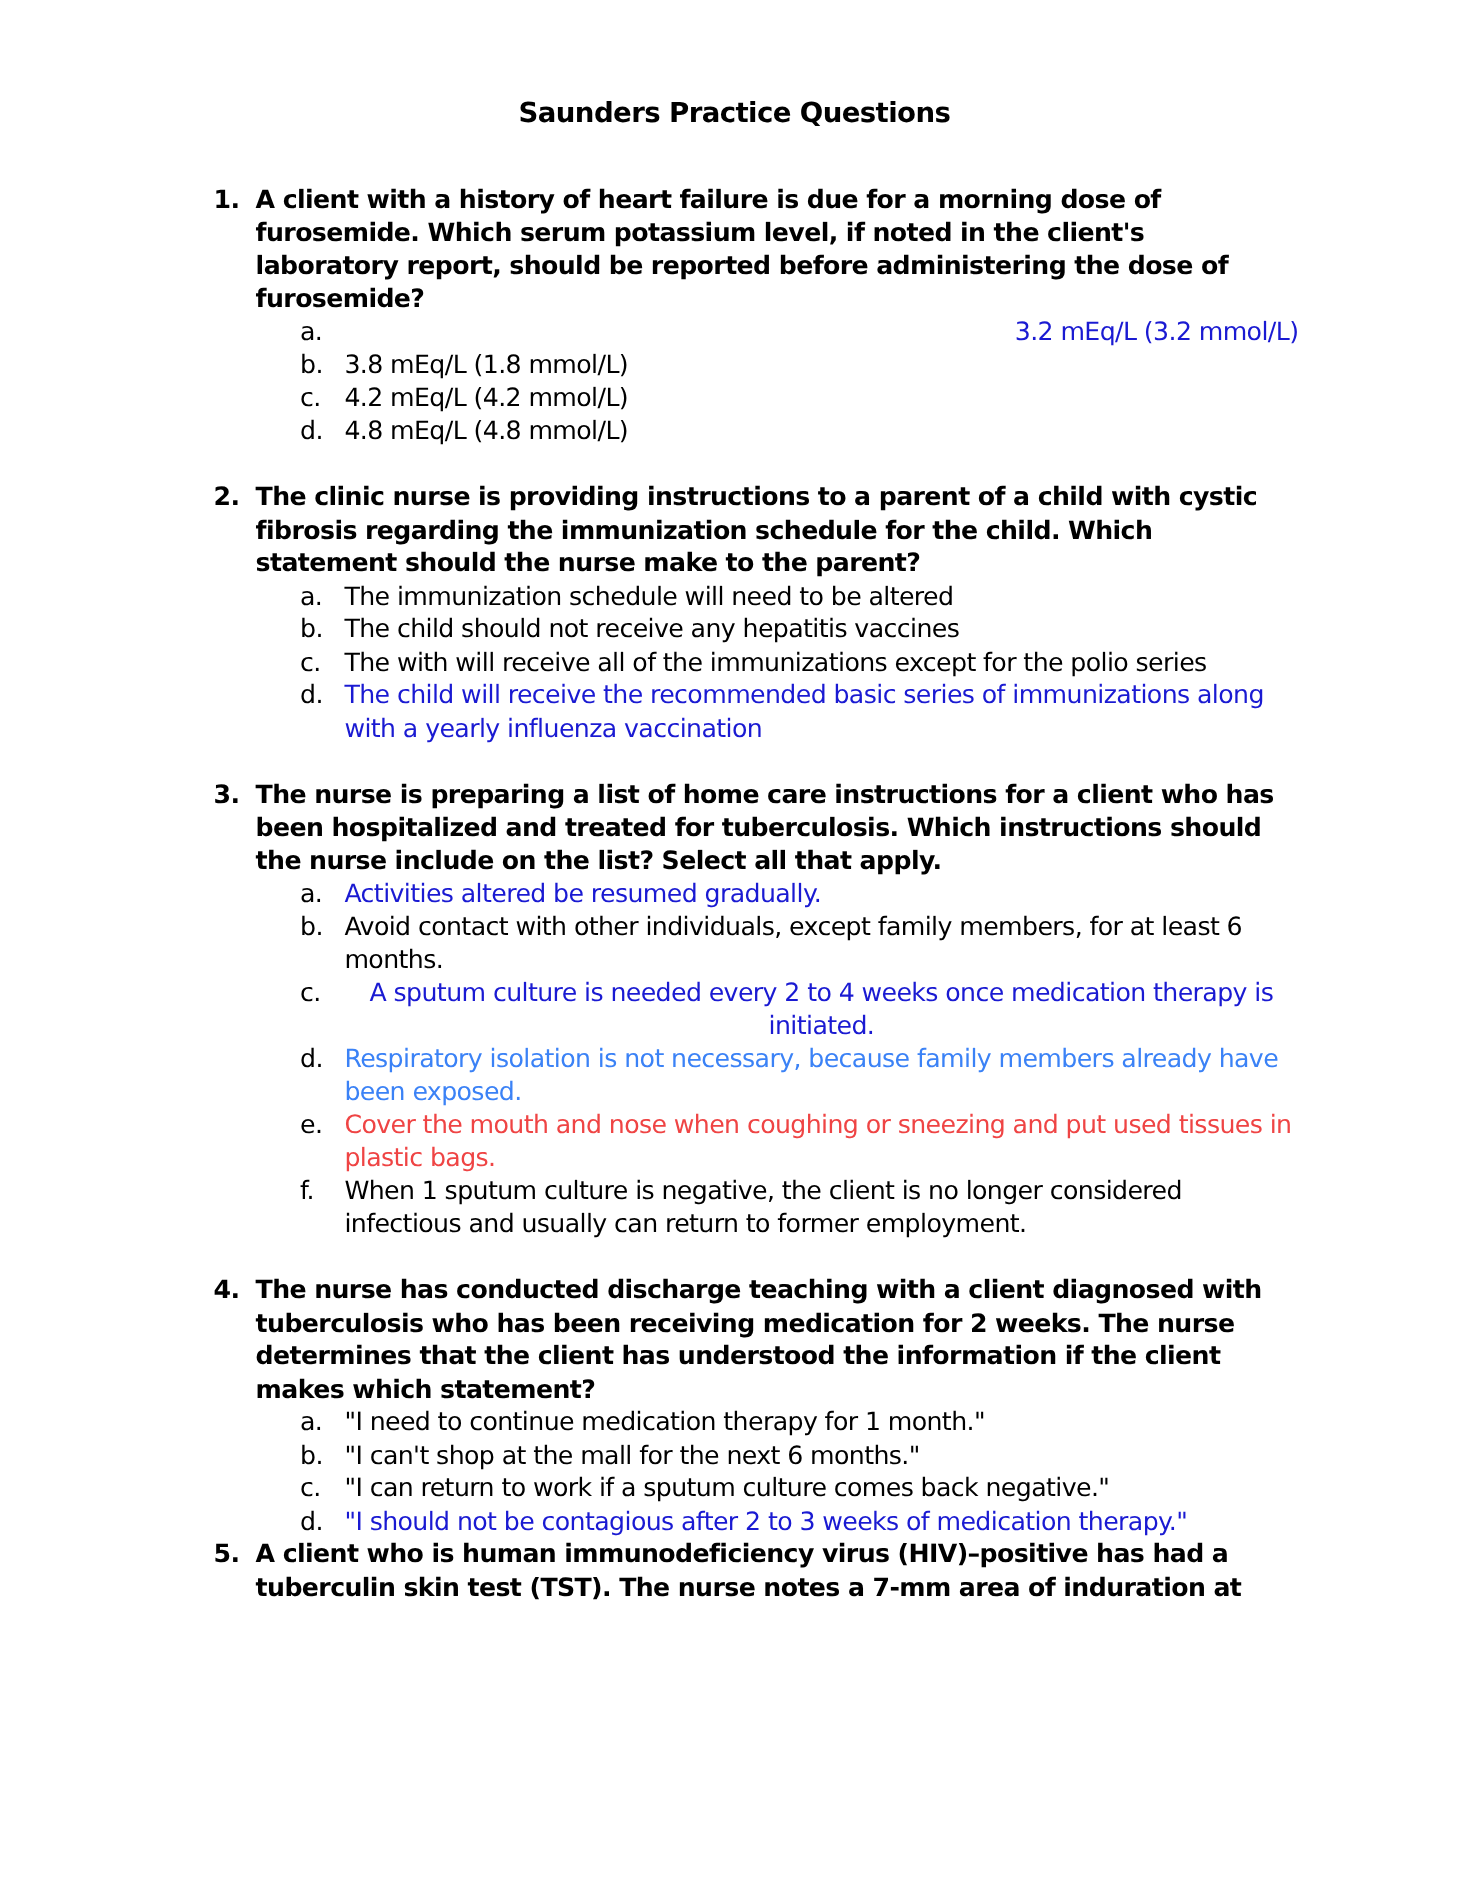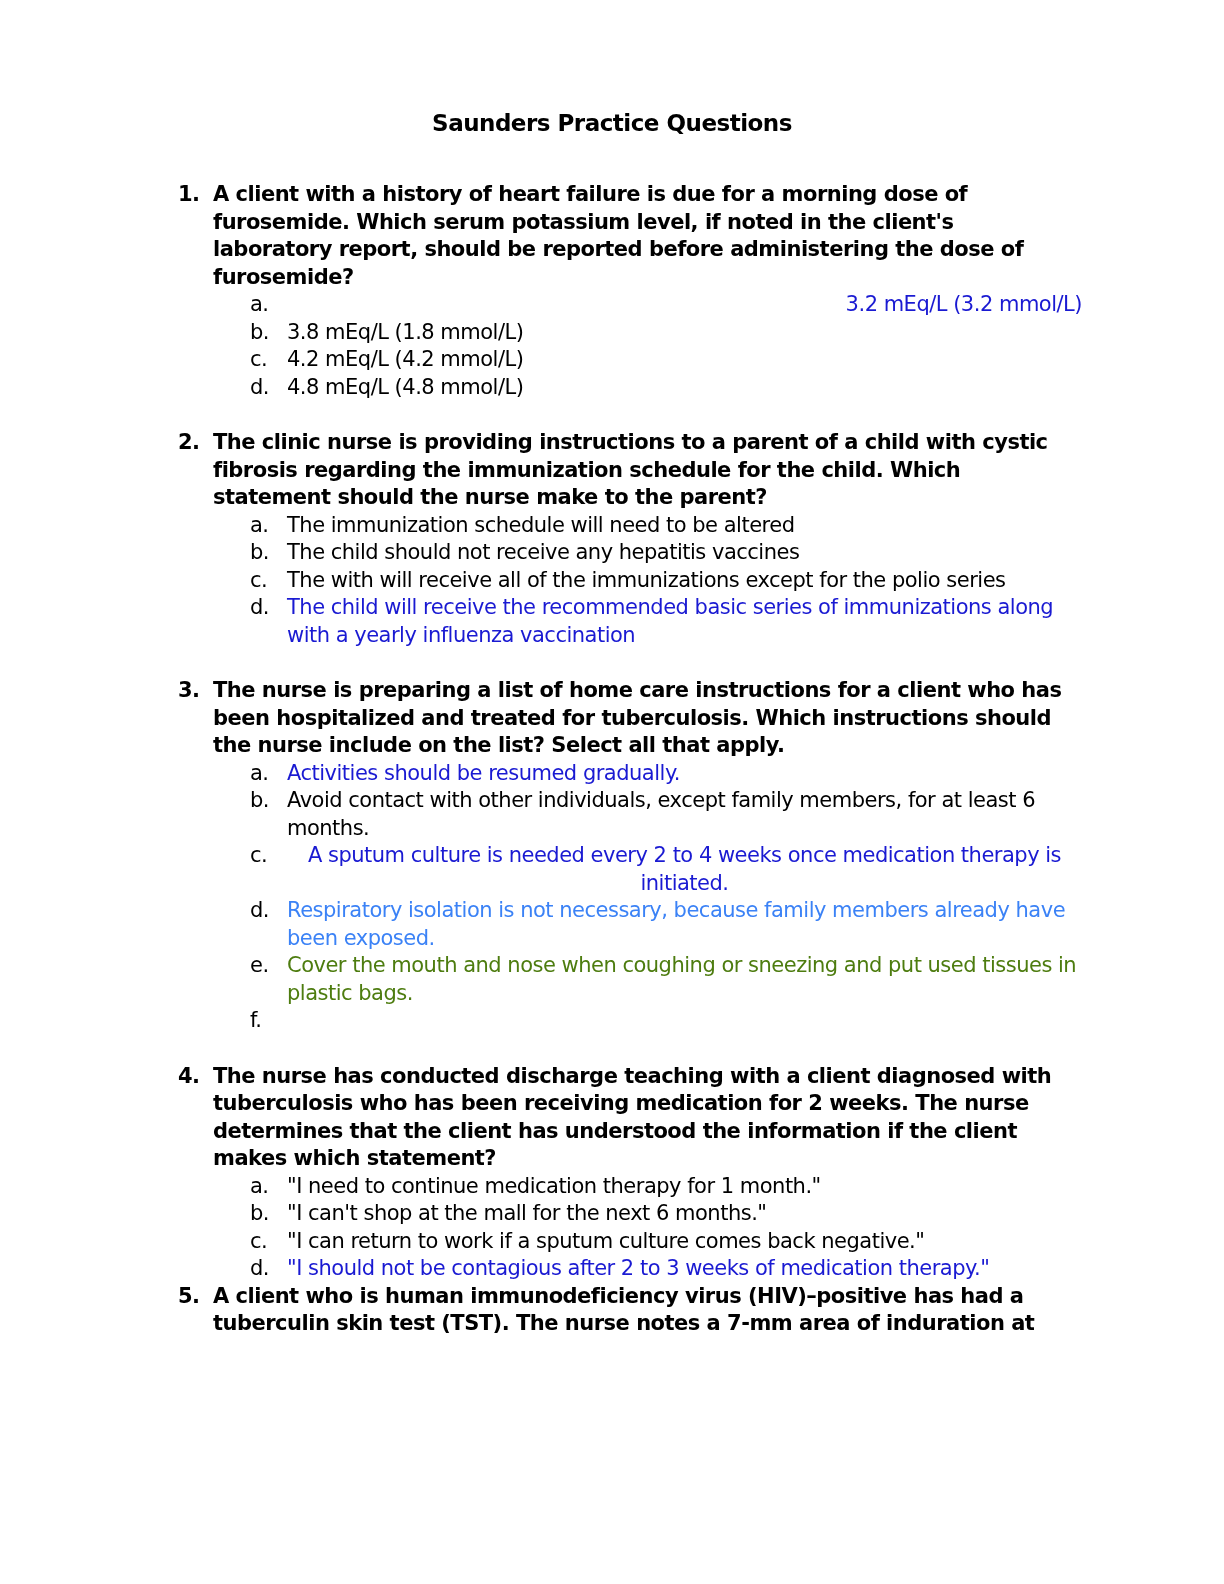--- a/index.html
+++ b/index.html
@@ -14,21 +14,21 @@
     background: #ffffff;
     overflow: hidden;
     font-family: "DejaVu Sans", sans-serif;
     color: #000000;
     font-size: 21px;
     line-height: 27.5px;
     letter-spacing: -0.5px;
   }
   .title {
     margin: 0;
-    padding-top: 109px;
+    padding-top: 81px;
     text-align: center;
     font-size: 23px;
     font-weight: bold;
     line-height: 28px;
     letter-spacing: -0.5px;
   }
   .questions {
     margin-top: 44px;
   }
   .question {
@@ -128,40 +128,41 @@
         </div>
       </div>
       <div class="question">
         <div class="q-row">
           <span class="q-num">3.</span>
           <div class="q-text">The nurse is preparing a list of home care instructions for a client who has been hospitalized and treated for tuberculosis. Which instructions should the nurse include on the list? Select all that apply.</div>
         </div>
         <div class="options">
           <div class="opt">
             <span class="opt-letter">a.</span>
-            <div class="opt-text" style="color: rgb(26, 26, 210);">Activities should be resumed gradually.</div>
+            <div class="opt-text" style="color: rgb(26, 26, 210);">Activities altered be resumed gradually.</div>
           </div>
           <div class="opt">
             <span class="opt-letter">b.</span>
             <div class="opt-text">Avoid contact with other individuals, except family members, for at least 6 months.</div>
           </div>
           <div class="opt">
             <span class="opt-letter">c.</span>
             <div class="opt-text" style="color: rgb(26, 26, 210); text-align: center;">A sputum culture is needed every 2 to 4 weeks once medication therapy is initiated.</div>
           </div>
           <div class="opt">
             <span class="opt-letter">d.</span>
             <div class="opt-text" style="color: #3b82f6;">Respiratory isolation is not necessary, because family members already have been exposed.</div>
           </div>
           <div class="opt">
             <span class="opt-letter">e.</span>
-            <div class="opt-text" style="color: #4d7c0f;">Cover the mouth and nose when coughing or sneezing and put used tissues in plastic bags.</div>
+            <div class="opt-text" style="color: #ef4444;">Cover the mouth and nose when coughing or sneezing and put used tissues in plastic bags.</div>
           </div>
           <div class="opt">
             <span class="opt-letter">f.</span>
+            <div class="opt-text">When 1 sputum culture is negative, the client is no longer considered infectious and usually can return to former employment.</div>
           </div>
         </div>
       </div>
       <div class="question">
         <div class="q-row">
           <span class="q-num">4.</span>
           <div class="q-text">The nurse has conducted discharge teaching with a client diagnosed with tuberculosis who has been receiving medication for 2 weeks. The nurse determines that the client has understood the information if the client makes which statement?</div>
         </div>
         <div class="options">
           <div class="opt">

